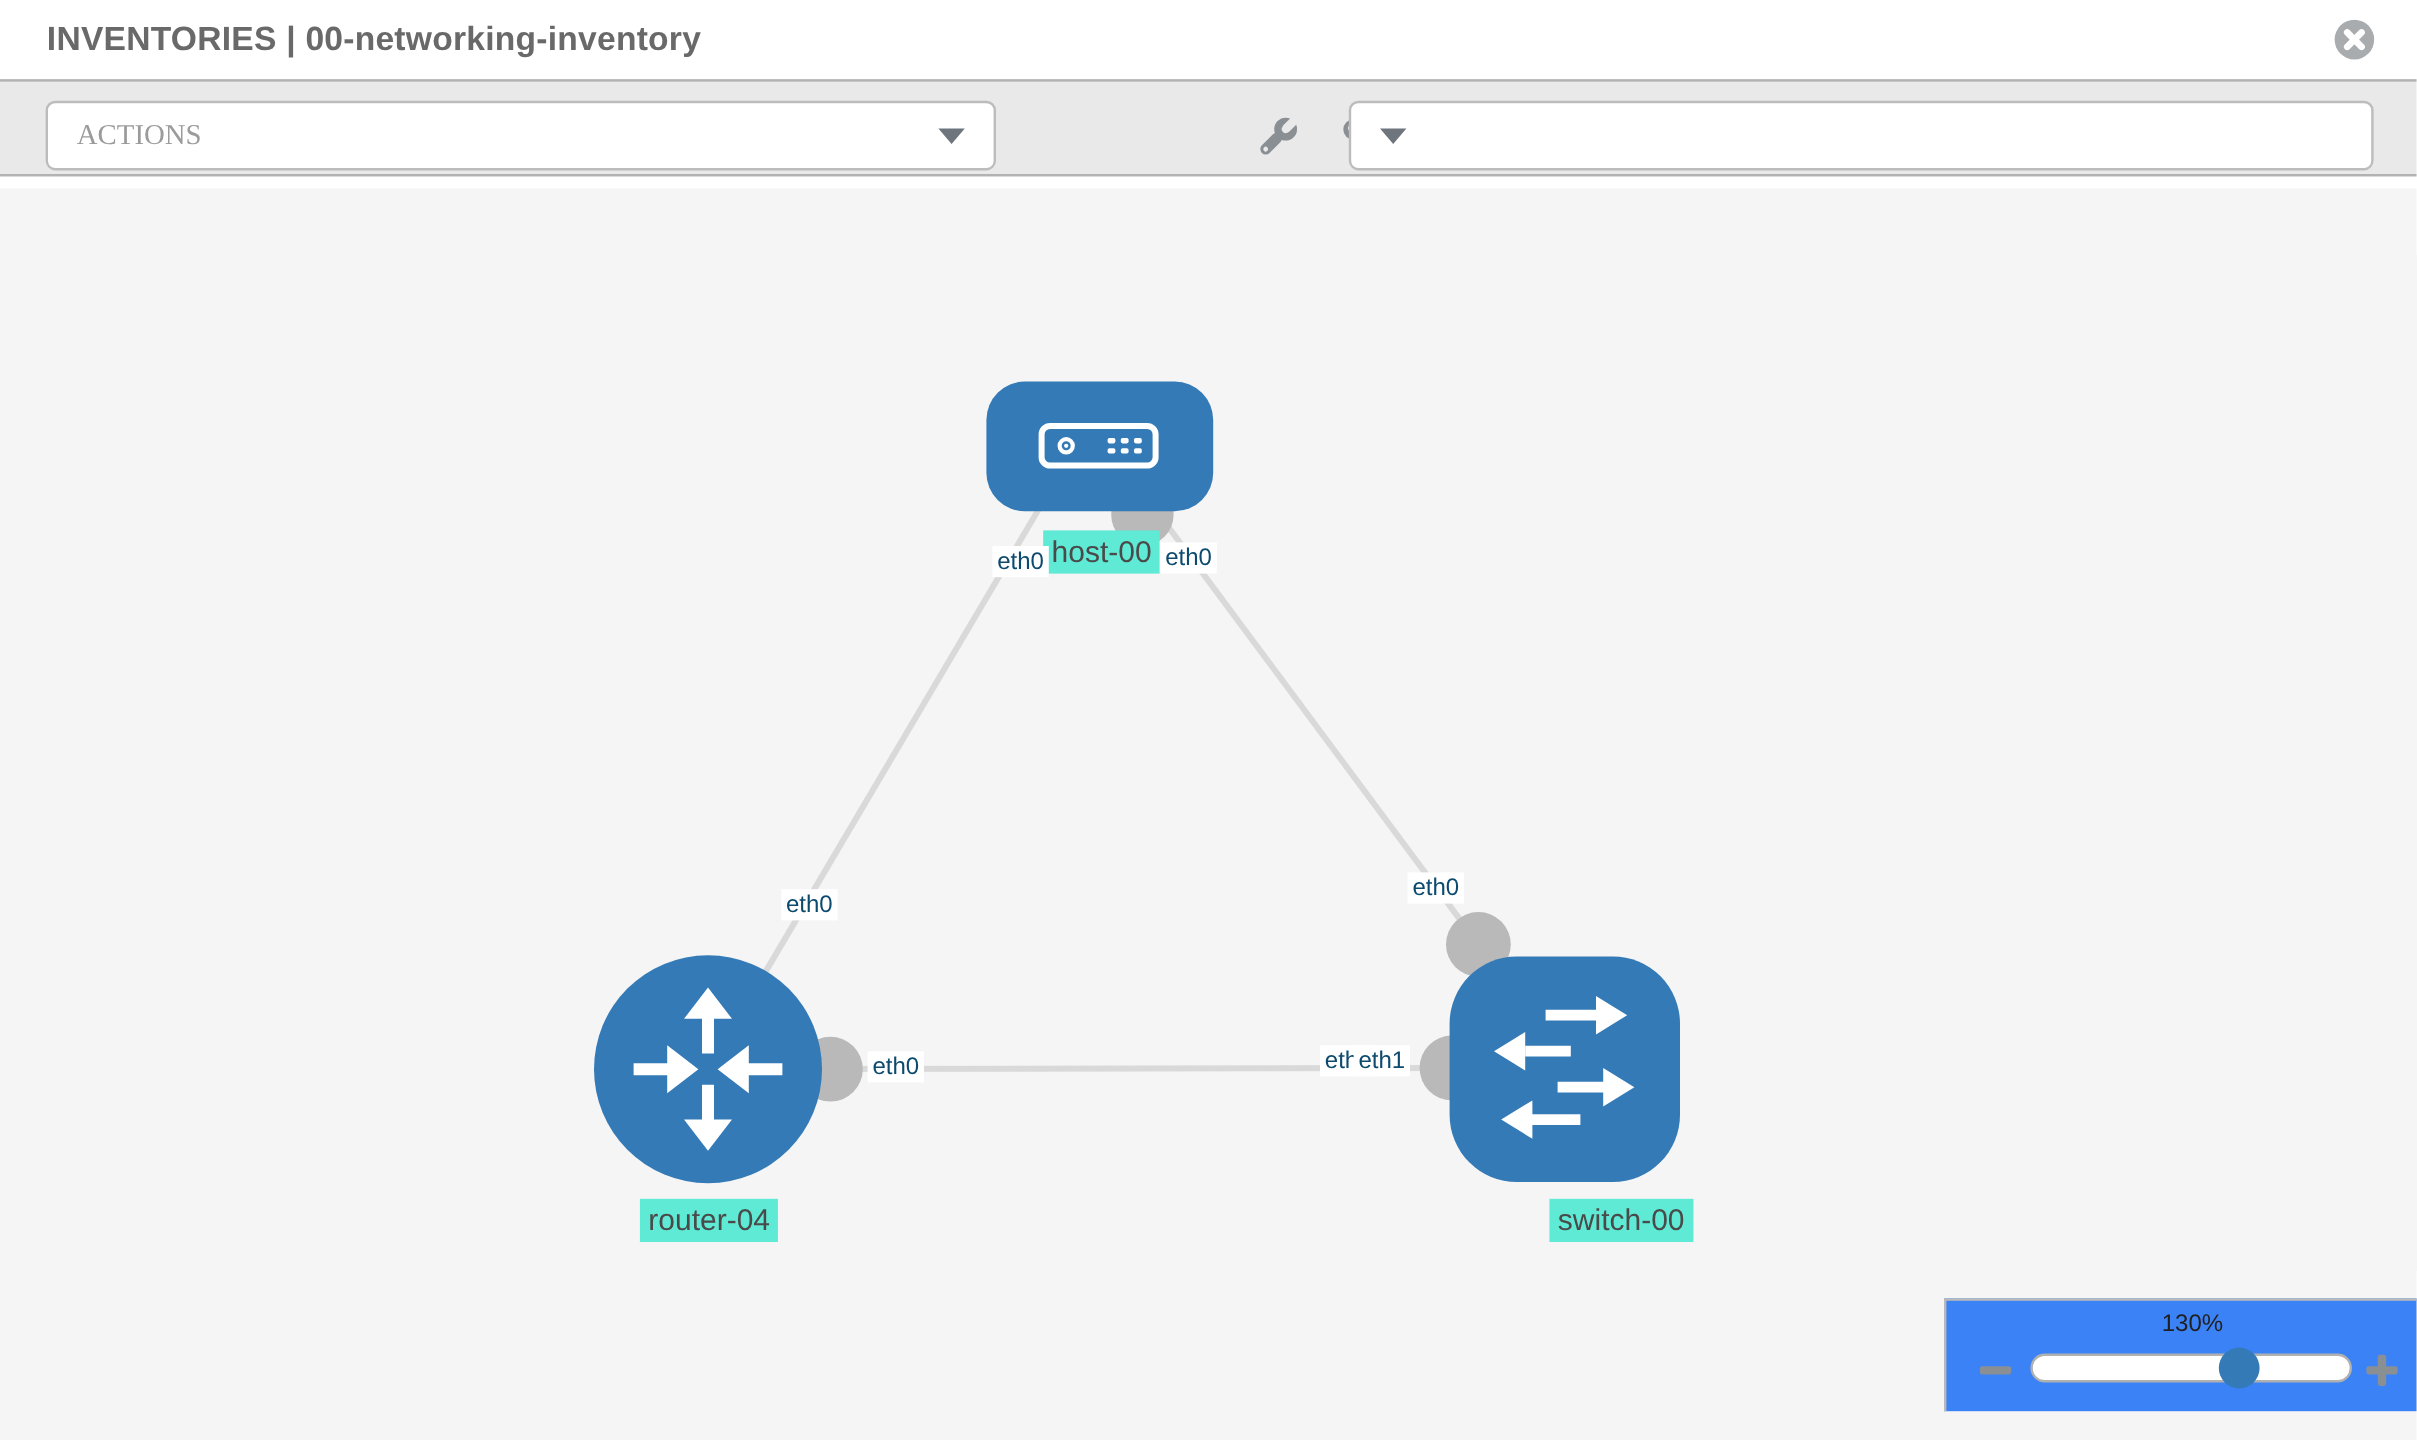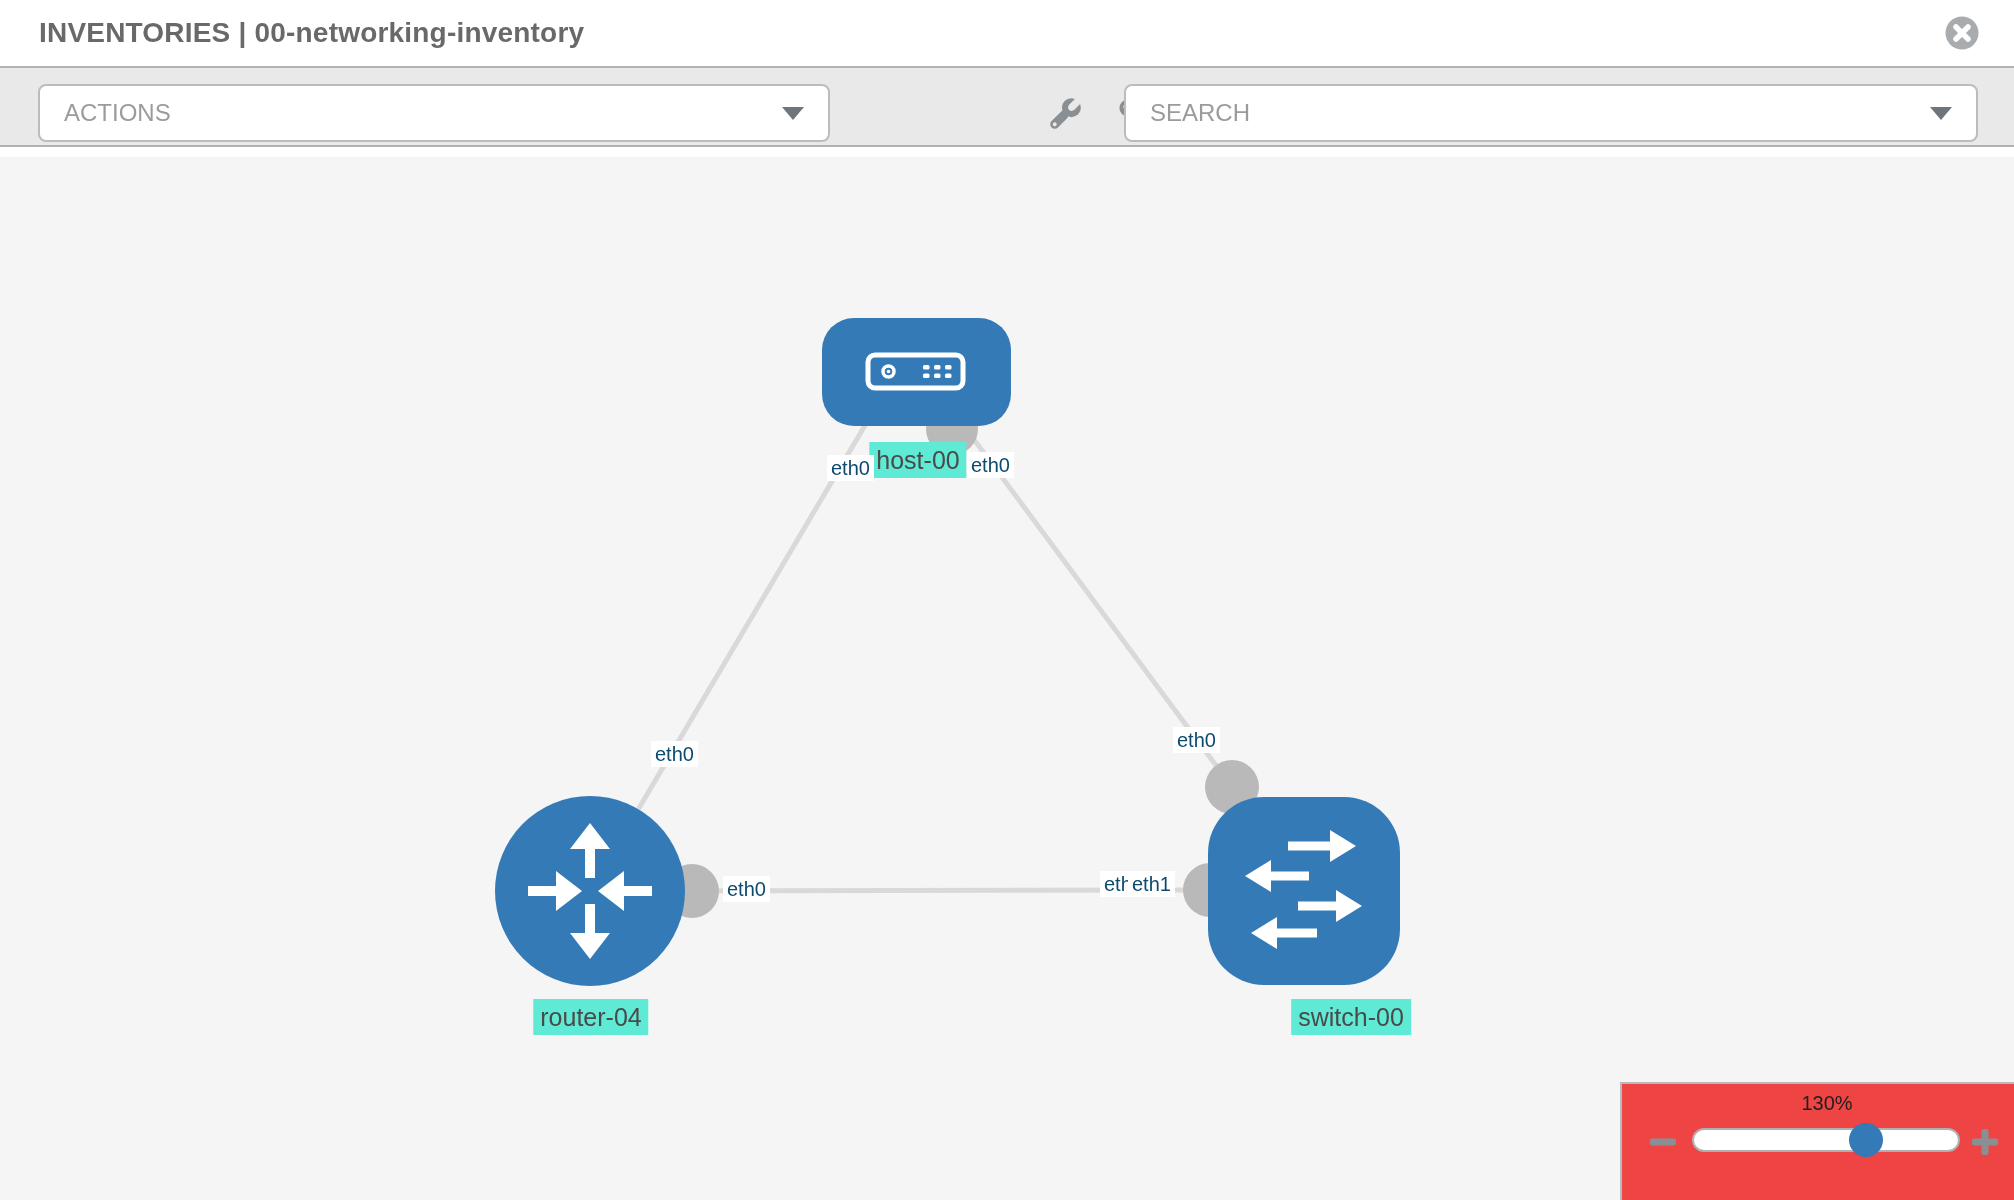--- a/index.html
+++ b/index.html
@@ -10,21 +10,21 @@
   
   .header { position:absolute; top:0; left:0; right:0; height:66px; background:#fff; }
   .title { position:absolute; left:39px; top:0; line-height:66px;
     font-size:28px; font-weight:bold; color:#696969; letter-spacing:.2px; white-space:nowrap; }
   .close-btn { position:absolute; left:1945px; top:16px; width:34px; height:34px;
     border:none; background:transparent; padding:0; cursor:pointer; }
 
   
   .toolbar { position:absolute; top:66px; left:0; right:0; height:81px;
     background:var(--toolbar-bg,#e9e9e9);
-    border-top:2px solid #b2b2b2; border-bottom:2px solid #b2b2b2; }
+    border-top:2px solid #b2b2b2; border-bottom:2px solid #b2b2b2;font-family:Liberation Serif, serif; }
   .select { position:absolute; top:16px; height:58px; background:#fff;
     border:2px solid #bcbcbc; border-radius:8px; display:flex; align-items:center;
     padding:0 24px; color:#9b9b9b; font-size:24px; cursor:pointer; }
   .select .sel-label { flex:1; }
   #actions-select { left:38px;  width:792px; }
   #search-select  { left:1124px; width:854px; }
   .caret { width:0; height:0; border-left:11px solid transparent;
     border-right:11px solid transparent; border-top:13px solid #6f757c; }
   .tool-btn { position:absolute; top:27px; width:40px; height:40px; border:none;
     background:transparent; padding:0; cursor:pointer; }
@@ -53,22 +53,22 @@
     line-height:26px; padding:0 4px; white-space:nowrap; }
   #if-h-r { left:827px;  top:298px; }   
   #if-h-s { left:967px;  top:295px; }   
   #if-r-h { left:651px;  top:584px; }   
   #if-s-h { left:1173px; top:570px; }   
   #if-r-s { left:723px;  top:719px; }   
   #if-s-r-under { left:1100px; top:714px; } 
   #if-s-r-over  { left:1128px; top:714px; } 
 
   
-  .zoom-panel { position:absolute; left:1620px; top:925px; width:394px; height:118px;
-    background:#ef4444; border-left:2px solid #b9b9b9; border-top:2px solid #b9b9b9; }
+  .zoom-panel { position:absolute; left:1620px; top:925px; width:394px; height:94px;
+    background:#3b82f6; border-left:2px solid #b9b9b9; border-top:2px solid #b9b9b9; }
   .zoom-level { position:absolute; left:170px; top:8px; width:70px; text-align:center;
     font-size:20px; color:#1f1f1f; }
   .zoom-btn { position:absolute; width:30px; height:30px; border:none; background:transparent;
     padding:0; cursor:pointer; }
   #zoom-out { left:26px;  top:43px; } #zoom-in { left:348px; top:43px; }
   .slider { position:absolute; left:70px; top:44px; width:268px; height:24px;
     background:#fff; border:2px solid #b0b0b0; border-radius:12px; cursor:pointer; }
   .knob { position:absolute; left:155px; top:50%; transform:translateY(-50%);
     width:34px; height:34px; border-radius:50%; background:var(--node-blue,#337ab7); cursor:grab; }
 </style>
@@ -111,21 +111,20 @@
           <circle cx="0" cy="-10" r="8.5" fill="#8a8f94"></circle>
           <circle cx="0" cy="-11.5" r="3.4" fill="#e9e9e9"></circle>
           <rect x="-3" y="-4" width="6" height="22" fill="#8a8f94"></rect>
           <rect x="-10" y="8" width="7" height="5" fill="#8a8f94"></rect>
           <rect x="-10" y="15" width="7" height="5" fill="#8a8f94"></rect>
         </g>
       </svg>
     </button>
 
     <div class="select" id="search-select">
-      <span class="sel-label">SEARCH</span>
       <span class="caret"></span>
     </div>
   </div>
 
   <div class="canvas">
     <svg class="net" width="2014" height="1043" viewBox="0 0 2014 1043">
       <line class="link" x1="880" y1="243" x2="590" y2="734"></line>
       <line class="link" x1="952" y1="253" x2="1232" y2="630"></line>
       <line class="link" x1="590" y1="734" x2="1212" y2="733"></line>
       <circle class="port" cx="952" cy="272" r="26"></circle>

